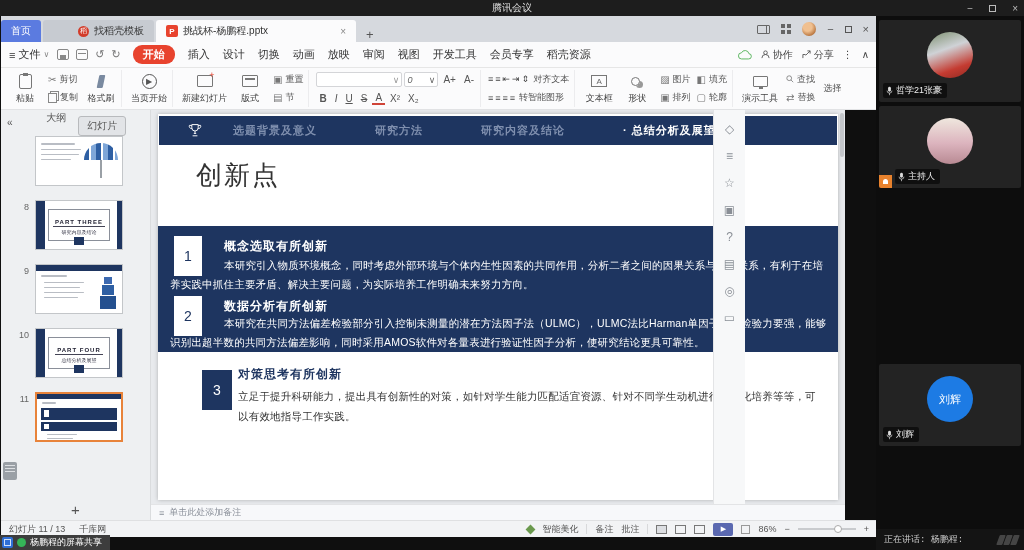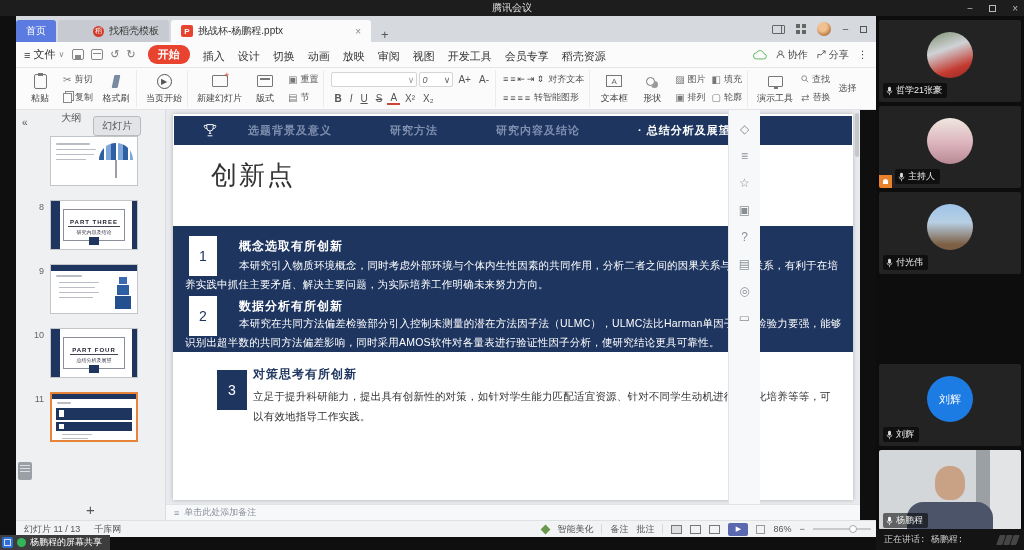--- a/index.html
+++ b/index.html
@@ -8,21 +8,21 @@
   .screen { position:relative; width:1024px; height:550px; background:#0f0f0f; }
 
   
   .tm-titlebar { position:absolute; left:0; top:0; width:1024px; height:16px;
     background:#1d1d1d; color:#ddd; font-size:10px; display:flex; align-items:center; justify-content:center; }
   .tm-controls { position:absolute; right:6px; top:0; height:16px; display:flex; gap:16px; align-items:center; color:#bbb; font-size:10px; }
   .tm-controls span { cursor:default; }
   .win-restore { display:inline-block; width:7px; height:7px; border:1px solid #bbb; }
 
   
-  .wps { position:absolute; left:16px; top:16px; width:744px; height:521px; background:#0ea5e9; }
+  .wps { position:absolute; left:1px; top:16px; width:744px; height:521px; background:#0ea5e9; }
 
   
   .tabbar { position:absolute; left:0; top:0; width:876px; height:26px; background:#d6d9de; display:flex; align-items:flex-end; }
   .tab { height:22px; display:flex; align-items:center; gap:5px; padding:0 10px; font-size:10px; color:#333; }
   .tab-home { background:#5b7be0; color:#fff; height:22px; border-radius:3px 3px 0 0; }
   .tab-template { background:#c7cbd1; border-radius:3px 3px 0 0; margin-left:2px;padding-left:35px; }
   .tab-doc { background:#fbfbfc; border-radius:3px 3px 0 0; margin-left:2px; width:200px; justify-content:flex-start; }
   .tab-doc .close-x { margin-left:auto; color:#888; font-size:10px; }
   .doc-icon { width:12px; height:12px; background:#e8432e; border-radius:2px; color:#fff; font-size:8px; font-weight:bold; display:flex; align-items:center; justify-content:center; }
   .dk-icon { width:11px; height:11px; background:#d23c2a; border-radius:50%; color:#fff; font-size:7px; display:flex; align-items:center; justify-content:center; }
@@ -36,21 +36,21 @@
   .user-avatar { width:14px; height:14px; border-radius:50%; background:radial-gradient(circle at 40% 35%, #f0c090 35%, #b06a32 80%); }
   .tb-ctl { font-size:11px; color:#555; }
 
   
   .menubar { position:absolute; left:0; top:26px; width:876px; height:26px; background:#fbfbfc; border-bottom:1px solid #e6e6e6; display:flex; align-items:center; gap:8px; padding:0 8px; font-size:11px; color:#333; }
   .menu-file { display:flex; align-items:center; gap:3px; }
   .qicons { display:flex; gap:7px; align-items:center; color:#777; font-size:11px; }
   .qicon { width:12px; height:11px; border:1px solid #888; border-radius:2px; position:relative; }
   .qi-save::after { content:""; position:absolute; left:2px; bottom:0; width:6px; height:4px; background:#888; }
   .qi-print::after { content:""; position:absolute; left:1px; top:3px; width:8px; height:1px; background:#888; }
-  .menu-tabs { display:flex; align-items:flex-end; gap:13px; margin-left:4px; }
+  .menu-tabs { display:flex; align-items:center; gap:13px; margin-left:4px; }
   .menu-tab { color:#333; white-space:nowrap; }
   .menu-tab.pill { background:#e8432e; color:#fff; border-radius:9px; padding:2px 10px; font-weight:bold; }
   .cmd-search { display:flex; align-items:center; gap:4px; background:#f0f1f3; border:1px solid #e0e1e4; border-radius:3px; height:18px; padding:0 6px; width:150px; color:#9aa0a6; font-size:10px; }
   .menu-right { margin-left:auto; display:flex; align-items:center; gap:9px; color:#444; font-size:10px; white-space:nowrap; }
   .menu-right svg { display:block; }
 
   
   .toolbar { position:absolute; left:0; top:52px; width:876px; height:42px; background:#fbfbfc; border-bottom:1px solid #e2e3e5; display:flex; align-items:stretch; gap:4px; padding:2px 4px; overflow:hidden; font-size:9px; color:#444; }
   .tgroup { display:flex; gap:4px; align-items:stretch; padding:0 3px; border-right:1px solid #ececee; }
   .bigbtn { display:flex; flex-direction:column; align-items:center; justify-content:space-between; padding:3px 2px 2px; min-width:34px; }
@@ -591,54 +591,31 @@
         </span>
       <span class="namebar" style="left:16px">
         <svg width="7" height="10" viewBox="0 0 10 14">
             <rect x="3" y="1" width="4" height="7" rx="2" fill="#ddd"></rect>
             <path d="M1.5 6.5a3.5 3.5 0 0 0 7 0" stroke="#ddd" fill="none"></path>
             <line x1="5" y1="10" x2="5" y2="13" stroke="#ddd"></line>
           </svg>
         <span>主持人</span>
       </span>
     </div>
-    <div class="tile" style="top:176px">
-      <span class="pavatar av3"></span>
-      <span class="namebar">
-        <svg width="7" height="10" viewBox="0 0 10 14">
-            <rect x="3" y="1" width="4" height="7" rx="2" fill="#ddd"></rect>
-            <path d="M1.5 6.5a3.5 3.5 0 0 0 7 0" stroke="#ddd" fill="none"></path>
-            <line x1="5" y1="10" x2="5" y2="13" stroke="#ddd"></line>
-          </svg>
-        <span>付光伟</span>
-      </span>
-    </div>
     <div class="tile" style="top:348px">
       <span class="pavatar av5">刘辉</span>
       <span class="namebar">
         <svg width="7" height="10" viewBox="0 0 10 14">
             <rect x="3" y="1" width="4" height="7" rx="2" fill="#ddd"></rect>
             <path d="M1.5 6.5a3.5 3.5 0 0 0 7 0" stroke="#ddd" fill="none"></path>
             <line x1="5" y1="10" x2="5" y2="13" stroke="#ddd"></line>
           </svg>
         <span>刘辉</span>
       </span>
     </div>
-    <div class="tile videotile" style="top:434px;height:80px">
-      <span class="vt-head"></span>
-      <span class="vt-body"></span>
-      <span class="namebar" style="bottom:2px">
-        <svg width="7" height="10" viewBox="0 0 10 14">
-            <rect x="3" y="1" width="4" height="7" rx="2" fill="#fff"></rect>
-            <path d="M1.5 6.5a3.5 3.5 0 0 0 7 0" stroke="#fff" fill="none"></path>
-            <line x1="5" y1="10" x2="5" y2="13" stroke="#fff"></line>
-          </svg>
-        <span>杨鹏程</span>
-      </span>
-    </div>
     <div class="speakingbar">
       <span>正在讲话: 杨鹏程:</span>
       <span class="tm-logo">
           <i></i>
           <i></i>
           <i></i>
         </span>
     </div>
   </div>
 

